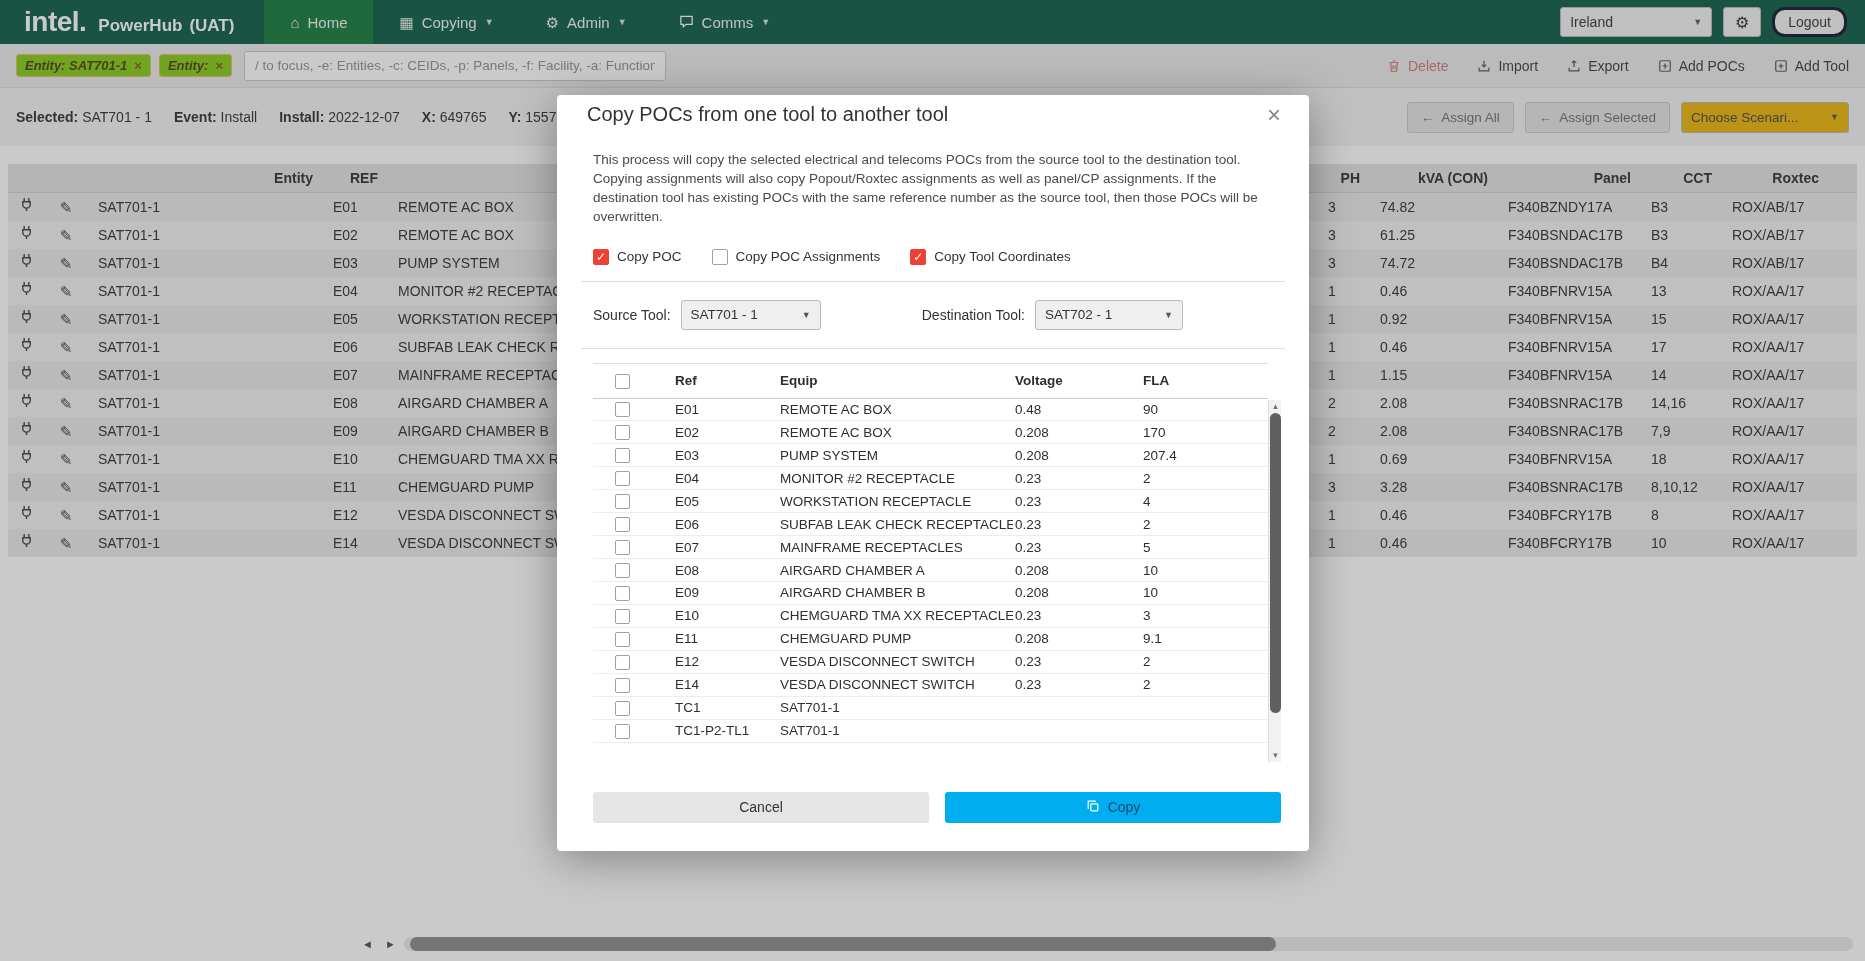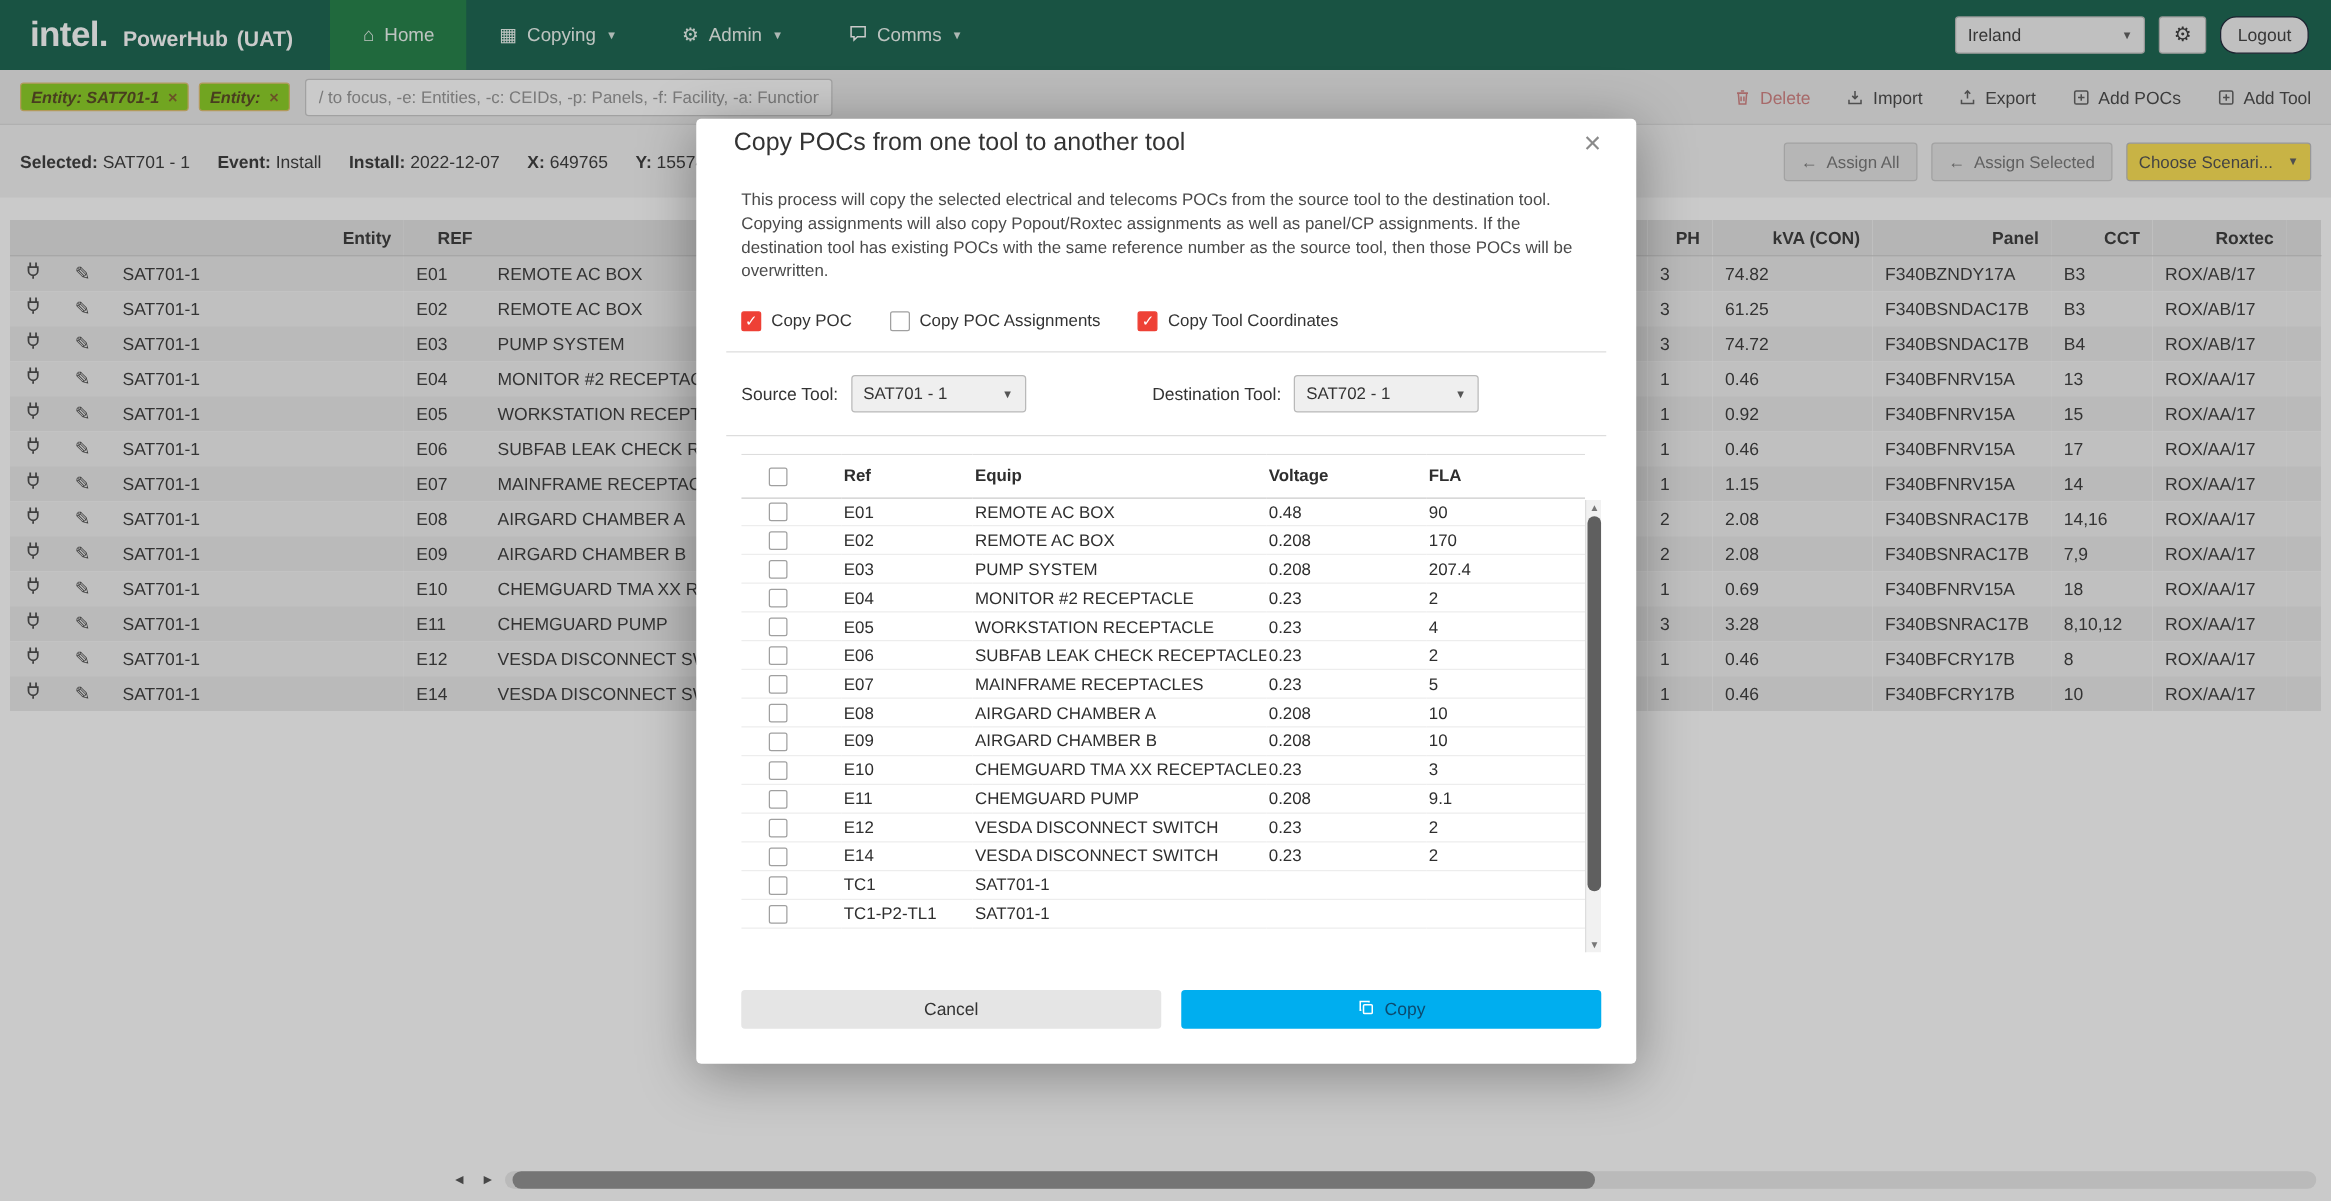--- a/index.html
+++ b/index.html
@@ -1,36 +1,36 @@
 <!DOCTYPE html>
 <html><head>
 <meta charset="utf-8">
 <style>
   * { box-sizing: border-box; }
   html,body { margin:0; padding:0; width:1865px; height:961px; overflow:hidden;
     font-family:"Liberation Sans","DejaVu Sans",sans-serif; background:#fff; position:relative; }
 
   
-  .navbar { height:56px; background:#0a5b45; display:flex; align-items:center; color:#fff; }
+  .navbar { height:44px; background:#0a5b45; display:flex; align-items:center; color:#fff; }
   .brand { display:flex; align-items:baseline; margin-left:24px; white-space:nowrap; }
   .brand-logo { font-size:28px; font-weight:700; letter-spacing:-0.5px; }
   .brand-app { font-size:17px; font-weight:700; margin-left:12px; }
   .brand-env { font-size:17px; font-weight:700; margin-left:7px; }
   .nav-items { display:flex; height:100%; margin-left:30px; }
   .nav-item { display:flex; align-items:center; gap:8px; padding:0 26px; font-size:15px;
     color:#eef7f2; cursor:pointer; white-space:nowrap; }
   .nav-item.active { background:#14793c; }
   .ni { font-size:15px; line-height:1; }
   .caret { font-size:9px; opacity:.9; }
   .nav-right { margin-left:auto; margin-right:18px; display:flex; align-items:center; gap:11px; }
   .region-select { width:152px; height:30px; background:#f2f2f2; border:1px solid #b9b9b9; border-radius:3px;
     color:#333; font-size:14px; display:flex; align-items:center; justify-content:space-between; padding:0 9px; cursor:pointer; }
   .gear-btn { width:38px; height:30px; background:#f2f2f2; border:1px solid #b9b9b9; border-radius:3px;
     color:#2f2f2f; font-size:16px; display:flex; align-items:center; justify-content:center; cursor:pointer; }
-  .logout-btn { height:30px; background:#f2f2f2; border:1px solid #0f172a; border-radius:13px;
+  .logout-btn { height:30px; background:#f2f2f2; border:3px solid #0f172a; border-radius:13px;
     color:#333; font-size:14px; padding:0 13px; display:flex; align-items:center; cursor:pointer; }
 
   
   .filter-bar { height:44px; background:#ebebeb; border-bottom:1px solid #dcdcdc;
     display:flex; align-items:center; padding:0 16px; gap:8px; }
   .chip { background:#84cc16; border:1px solid #ddbd66; border-radius:3px; padding:3px 8px;
     font-size:13px; font-weight:700; font-style:italic; color:#4c3d12; display:flex; align-items:center; gap:7px; cursor:pointer; }
   .chip-x { font-style:normal; font-weight:700; color:#7a5c1e; cursor:pointer; font-size:13px; line-height:1; }
   .filter-input { width:422px; height:30px; border:1px solid #c6c6c6; border-radius:3px; background:#fff;
     font-size:13.5px; color:#444; padding:0 10px; margin-left:4px; outline:none;
@@ -44,21 +44,21 @@
   
   .selection-bar { height:58px; background:#f3f3f3; display:flex; align-items:center; padding:0 16px; gap:22px; font-size:14px; color:#2f2f2f; }
   .sel-field { white-space:nowrap; }
   .sel-field b { font-weight:700; }
   .sel-field span { font-weight:400; }
   .sm-btn { height:30px; background:#fff; border:1px solid #b5b5b5; border-radius:3px; color:#333;
     font-size:13.5px; padding:0 11px; display:flex; align-items:center; gap:7px; cursor:pointer; white-space:nowrap; }
   .sel-right { margin-left:auto; display:flex; align-items:center; gap:11px; }
   .assign-btn { height:31px; background:#e3e3e3; border:1px solid #c8c8c8; border-radius:3px; color:#6d6d6d;
     font-size:13.5px; padding:0 13px; display:flex; align-items:center; gap:7px; cursor:pointer; white-space:nowrap; }
-  .scenario-select { width:148px; height:31px; background:#fde047; border:1px solid #b9b9b9; border-radius:3px;
+  .scenario-select { width:168px; height:31px; background:#eab308; border:1px solid #b9b9b9; border-radius:3px;
     color:#444; font-size:13.5px; display:flex; align-items:center; justify-content:space-between; padding:0 9px; cursor:pointer; }
   .dd-caret { font-size:9px; color:#555; }
 
   
   .table-wrap { margin:18px 8px 0 8px; }
   table.main-table { width:100%; border-collapse:collapse; table-layout:fixed; font-size:14px; color:#2e2e2e; }
   table.main-table thead th { background:#e2e2e2; font-weight:700; text-align:right; padding:6px 10px;
     border-bottom:1px solid #cfcfcf; white-space:nowrap; overflow:hidden; }
   table.main-table tbody td { padding:4px 10px; white-space:nowrap; overflow:hidden; line-height:19px; }
   table.main-table tbody tr:nth-child(odd) { background:#e9e9e9; }

